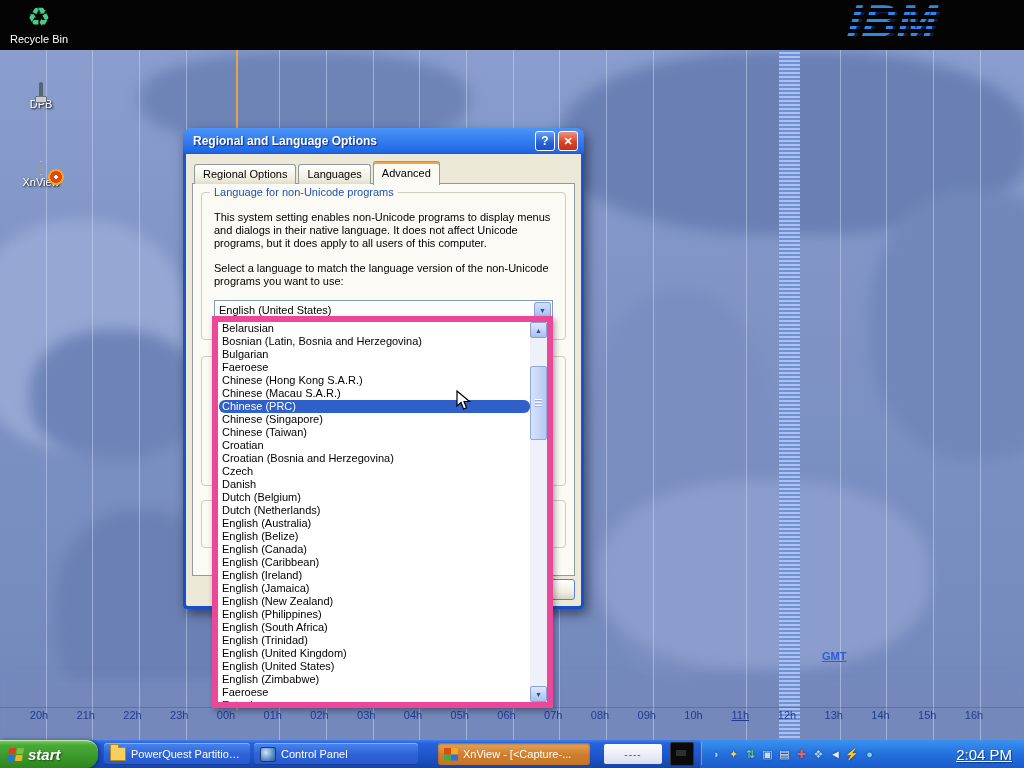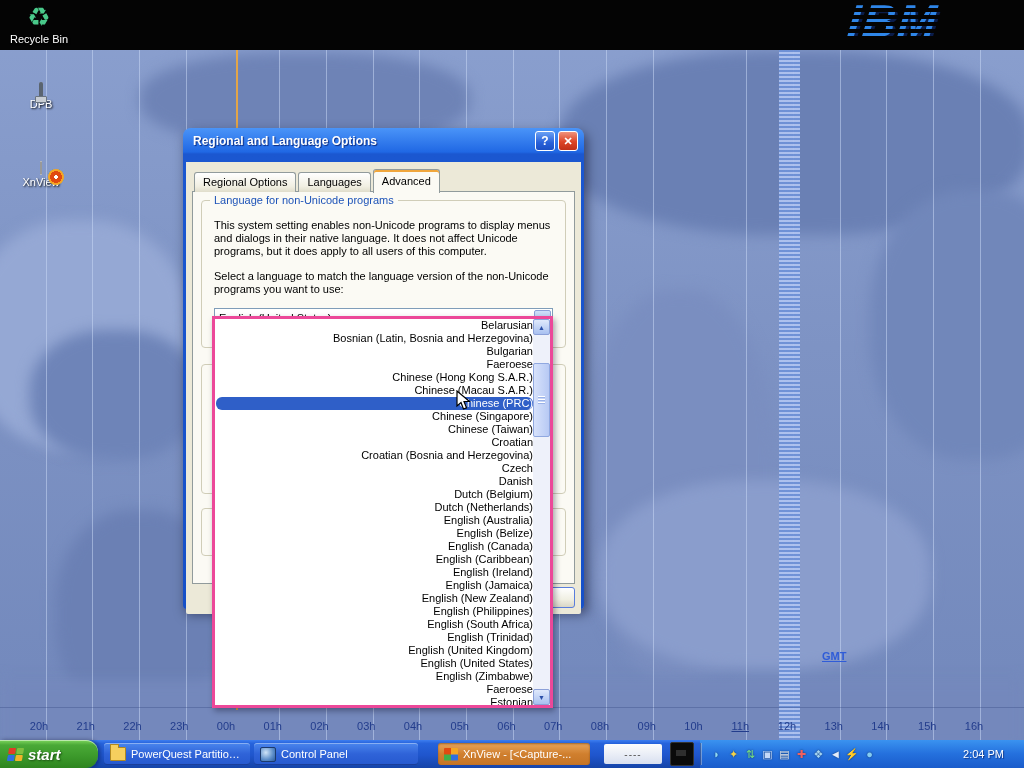--- a/index.html
+++ b/index.html
@@ -9,21 +9,21 @@
   
   #wallpaper{position:absolute;inset:0;
     background:linear-gradient(180deg,#8ba0cf 0%,#7e93c4 45%,#7187bb 100%);}
   .map-shape{position:absolute;filter:blur(7px);border-radius:45%;}
   .vlines{position:absolute;inset:50px 0 28px 0;
     background:repeating-linear-gradient(90deg,transparent 0 45.7px,rgba(205,220,248,.5) 45.7px 46.7px);}
   .hatch-band{position:absolute;left:779px;top:50px;width:21px;height:690px;
     background:repeating-linear-gradient(180deg,rgba(110,145,215,.95) 0 2px,rgba(175,195,240,.95) 2px 4px);}
   .orange-marker{position:absolute;left:236px;top:50px;width:2px;height:660px;background:#f0a83c;opacity:.9;}
   #tz{position:absolute;left:0;top:707px;width:1024px;height:14px;border-top:1px solid rgba(40,60,120,.3);}
-  .tz{position:absolute;top:12px;width:30px;text-align:center;color:#223c8c;font-size:11px;}
+  .tz{position:absolute;top:1px;width:30px;text-align:center;color:#223c8c;font-size:11px;}
   .gmt{position:absolute;left:822px;top:650px;color:#2f5cd8;font-weight:bold;font-size:11px;text-decoration:underline;}
 
   
   #topbar{position:absolute;left:0;top:0;width:1024px;height:50px;background:#040404;z-index:5;}
   .desk-icon{position:absolute;width:70px;text-align:center;cursor:default;}
   .dlabel{display:block;color:#fff;font-size:11px;text-shadow:1px 1px 2px #000;margin-top:2px;}
   .recycle{left:4px;top:3px;}
   .ric{font-size:26px;line-height:28px;color:#49c98a;display:block;}
   .ibm{position:absolute;right:86px;top:-6px;height:54px;z-index:6;}
   .ibm span{font-size:46px;font-weight:900;font-style:italic;color:#2f86e8;
@@ -39,21 +39,21 @@
   .icon-xnview{left:6px;top:162px;z-index:6;}
   .xnv{width:30px;height:30px;margin:0 auto;border-radius:5px;background:#f4f2ea;border:1px solid #999;position:relative;}
   .xnv::before{content:'';position:absolute;left:7px;top:7px;width:16px;height:16px;border-radius:50%;
     background:radial-gradient(circle at 50% 50%,#fff 0 2px,#e04a10 2px 6px,#f5a623 6px 8px,#3fae49 8px,#3fae49 100%);}
 
   
   .win{position:absolute;left:183px;top:128px;width:401px;height:481px;z-index:10;
     border-radius:8px 8px 4px 4px;padding:0 3px 3px 3px;box-sizing:border-box;
     background:linear-gradient(180deg,#4a94f8 0,#2068e4 24px,#1b57d0 26px,#1650c8 100%);
     box-shadow:3px 5px 12px rgba(0,0,25,.5);}
-  .titlebar{height:26px;display:flex;align-items:center;padding:0 3px 8px 7px;}
+  .titlebar{height:26px;display:flex;align-items:center;padding:0 3px 0 7px;}
   .title{flex:1;color:#fff;font-weight:bold;font-size:12px;text-shadow:1px 1px 1px #0a2a80;white-space:nowrap;overflow:hidden;}
   .tb-btn{width:20px;height:20px;margin-left:3px;border-radius:3px;border:1px solid #fff;
     display:flex;align-items:center;justify-content:center;color:#fff;font-weight:bold;font-size:12px;box-sizing:border-box;}
   .tb-btn.help{background:linear-gradient(180deg,#6aa0f4,#2860d8 60%,#1c4fc4);}
   .tb-btn.close{background:linear-gradient(180deg,#f0927c,#dd4426 55%,#c03018);font-size:11px;}
   .body{position:relative;height:452px;background:#ece9d8;border-radius:0 0 2px 2px;}
 
   .tabs{position:absolute;top:7px;left:8px;display:flex;z-index:3;}
   .tab{height:19px;line-height:19px;padding:0 8px;margin-right:2px;font-size:11px;
     background:linear-gradient(180deg,#ffffff,#f1efe2 70%,#e0ddcb);
@@ -75,21 +75,21 @@
   .combo-btn{width:17px;height:16px;margin-right:1px;border-radius:2px;border:1px solid #8ba0d8;
     background:linear-gradient(180deg,#cfe0fa,#a8c0f0);display:flex;align-items:center;justify-content:center;
     color:#2a4fa8;font-size:7px;box-sizing:border-box;}
 
   .btnrow{position:absolute;right:6px;bottom:6px;height:21px;}
   .pbtn{display:inline-block;width:72px;height:21px;border-radius:3px;border:1px solid #5a7edc;
     background:linear-gradient(180deg,#fefefe,#f0efe2 60%,#d8d6c6);box-sizing:border-box;}
 
   
   .listbox{position:absolute;left:212px;top:316px;width:341px;height:392px;z-index:40;
-    background:#fff;border:3px solid #ec4899;box-sizing:border-box;box-shadow:2px 3px 6px rgba(0,0,20,.35);text-align:right;}
+    background:#fff;border:6px solid #ec4899;box-sizing:border-box;box-shadow:2px 3px 6px rgba(0,0,20,.35);}
   .lb-items{position:absolute;left:1px;top:0;bottom:0;right:17px;overflow:hidden;}
   .lb-item{height:13px;line-height:13px;padding-left:3px;font-size:11px;white-space:nowrap;overflow:hidden;}
   .lb-item.selected{background:#2f5fc8;color:#fff;border-radius:6px;}
   .lb-scroll{position:absolute;right:0;top:0;bottom:0;width:17px;background:#eef1fa;}
   .sb-btn{position:absolute;left:0;width:17px;height:16px;border-radius:2px;border:1px solid #8ba0d8;
     background:linear-gradient(180deg,#dfe9fc,#a8c0f0);display:flex;align-items:center;justify-content:center;
     color:#2a4fa8;font-size:7px;box-sizing:border-box;}
   .sb-btn.up{top:0;}
   .sb-btn.down{bottom:0;}
   .sb-thumb{position:absolute;left:0;top:44px;width:17px;height:74px;border-radius:2px;border:1px solid #90a8e0;
@@ -131,21 +131,21 @@
     background:linear-gradient(180deg,#fdfdfd,#d8dff0);color:#555;
     display:flex;align-items:center;justify-content:center;font-size:10px;letter-spacing:1px;}
   .black-btn{width:22px;height:22px;margin-left:8px;background:#0a0a0a;border:1px solid #333;border-radius:2px;position:relative;}
   .black-btn::after{content:'';position:absolute;left:5px;top:7px;width:10px;height:6px;background:#2e2e2e;}
   .tray{margin-left:6px;flex:1;height:28px;display:flex;align-items:center;position:relative;
     background:linear-gradient(180deg,#3a93f0 0,#2470dd 50%,#1a5ccb 100%);padding-left:8px;}
   .tray::before{content:'';position:absolute;left:0;top:3px;bottom:3px;width:2px;
     background:linear-gradient(90deg,rgba(0,0,40,.45),rgba(255,255,255,.5));}
   .tray-icons{display:flex;align-items:center;}
   .tray-ic{width:17px;text-align:center;font-size:11px;text-shadow:0 0 2px rgba(0,0,0,.55);}
-  .clock{margin-left:auto;padding-right:20px;color:#fff;font-size:11px;text-shadow:1px 1px 1px #123a8c;}
+  .clock{margin-left:auto;padding-right:12px;color:#fff;font-size:15px;text-shadow:1px 1px 1px #123a8c;text-decoration:underline;}
 </style>
 </head>
 <body>
 
 <div id="screen">
 
   <div id="wallpaper">
     <div class="map-shape" style="left:140px;top:52px;width:330px;height:95px;background:#6e83b6;"></div>
     <div class="map-shape" style="left:560px;top:50px;width:470px;height:185px;background:#6a80b4;"></div>
     <div class="map-shape" style="left:870px;top:190px;width:210px;height:270px;background:#7187ba;"></div>

